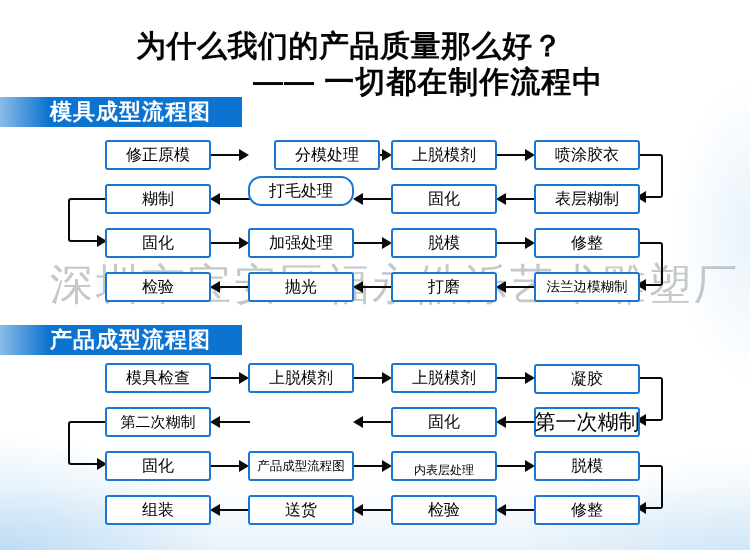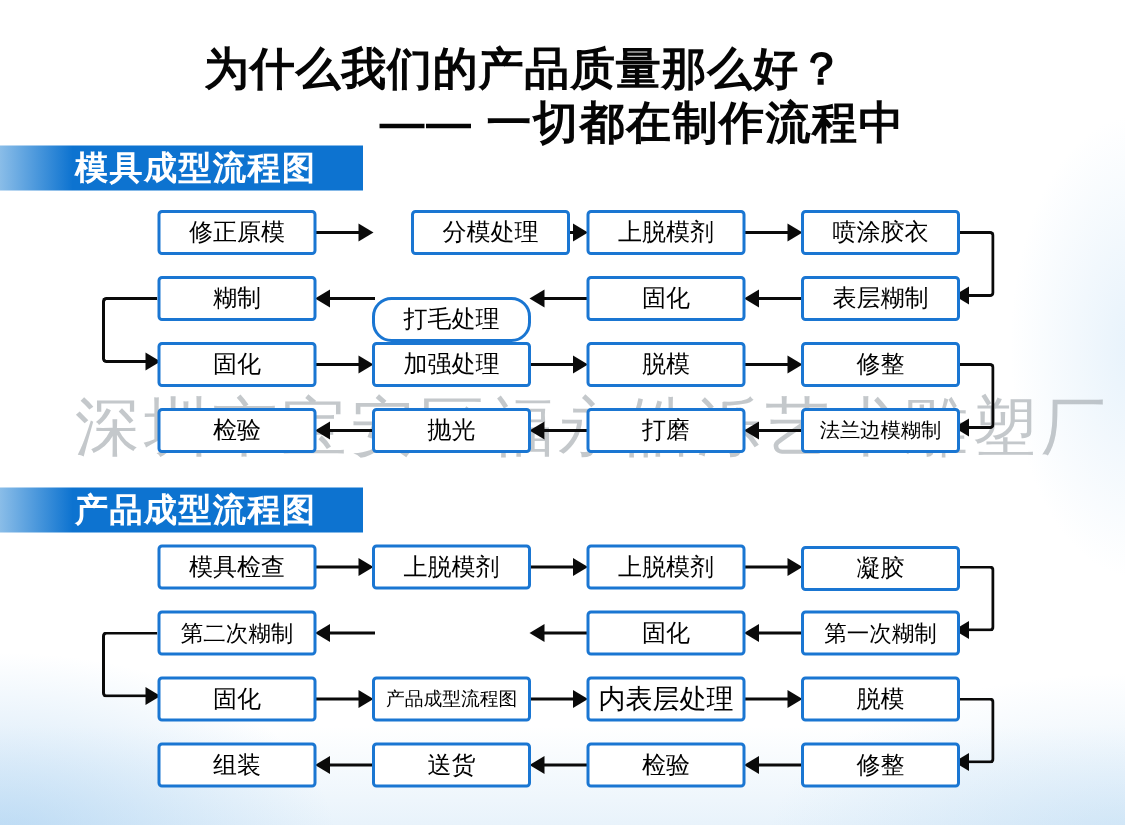--- a/index.html
+++ b/index.html
@@ -102,21 +102,21 @@
       <div class="wrap-right" style="left: 638px; width: 25px; top: 154px; height: 44px;">
         <div class="whead"></div>
       </div>
       <div class="flow-box" style="left: 105px; top: 184px; border-color: rgb(26, 118, 210); align-items: center;">
         <span>糊制</span>
       </div>
       <div class="arrow dir-left" style="left: 211px; width: 37px; top: 192px;">
         <div class="line"></div>
         <div class="head-l"></div>
       </div>
-      <div class="flow-box" style="left: 248px; top: 198px; border-color: rgb(26, 118, 210); border-radius: 13px;">
+      <div class="flow-box" style="left: 248px; top: 176px; border-color: rgb(26, 118, 210); border-radius: 13px;">
         <span>打毛处理</span>
       </div>
       <div class="arrow dir-left" style="left: 354px; width: 37px; top: 192px;">
         <div class="line"></div>
         <div class="head-l"></div>
       </div>
       <div class="flow-box" style="left: 391px; top: 184px; border-color: rgb(26, 118, 210);">
         <span>固化</span>
       </div>
       <div class="arrow dir-left" style="left: 497px; width: 37px; top: 192px;">
@@ -218,41 +218,41 @@
         <div class="line"></div>
         <div class="head-l"></div>
       </div>
       <div class="flow-box" style="left: 391px; top: 407px; border-color: rgb(26, 118, 210);">
         <span>固化</span>
       </div>
       <div class="arrow dir-left" style="left: 497px; width: 37px; top: 415px;">
         <div class="line"></div>
         <div class="head-l"></div>
       </div>
-      <div class="flow-box" style="left: 534px; top: 407px; border-color: rgb(26, 118, 210); font-size: 15px;">
+      <div class="flow-box" style="left: 534px; top: 407px; border-color: rgb(26, 118, 210); font-size: 21px;">
         <span>第一次糊制</span>
       </div>
       <div class="wrap-left" style="left: 68px; width: 37px; top: 421px; height: 44px;">
         <div class="whead"></div>
       </div>
       <div class="flow-box" style="left: 105px; top: 451px; border-color: rgb(26, 118, 210);">
         <span>固化</span>
       </div>
       <div class="arrow dir-right" style="left: 211px; width: 37px; top: 459px;">
         <div class="line"></div>
         <div class="head-r"></div>
       </div>
       <div class="flow-box" style="left: 248px; top: 451px; border-color: rgb(26, 118, 210); font-size: 12.5px;">
         <span>产品成型流程图</span>
       </div>
       <div class="arrow dir-right" style="left: 354px; width: 37px; top: 459px;">
         <div class="line"></div>
         <div class="head-r"></div>
       </div>
-      <div class="flow-box" style="left: 391px; top: 451px; border-color: rgb(26, 118, 210); font-size: 18px;">
+      <div class="flow-box" style="left: 391px; top: 451px; border-color: rgb(26, 118, 210); font-size: 12px; align-items: flex-end;">
         <span>内表层处理</span>
       </div>
       <div class="arrow dir-right" style="left: 497px; width: 37px; top: 459px;">
         <div class="line"></div>
         <div class="head-r"></div>
       </div>
       <div class="flow-box" style="left: 534px; top: 451px; border-color: rgb(26, 118, 210);">
         <span>脱模</span>
       </div>
       <div class="wrap-right" style="left: 638px; width: 25px; top: 465px; height: 44px;">

